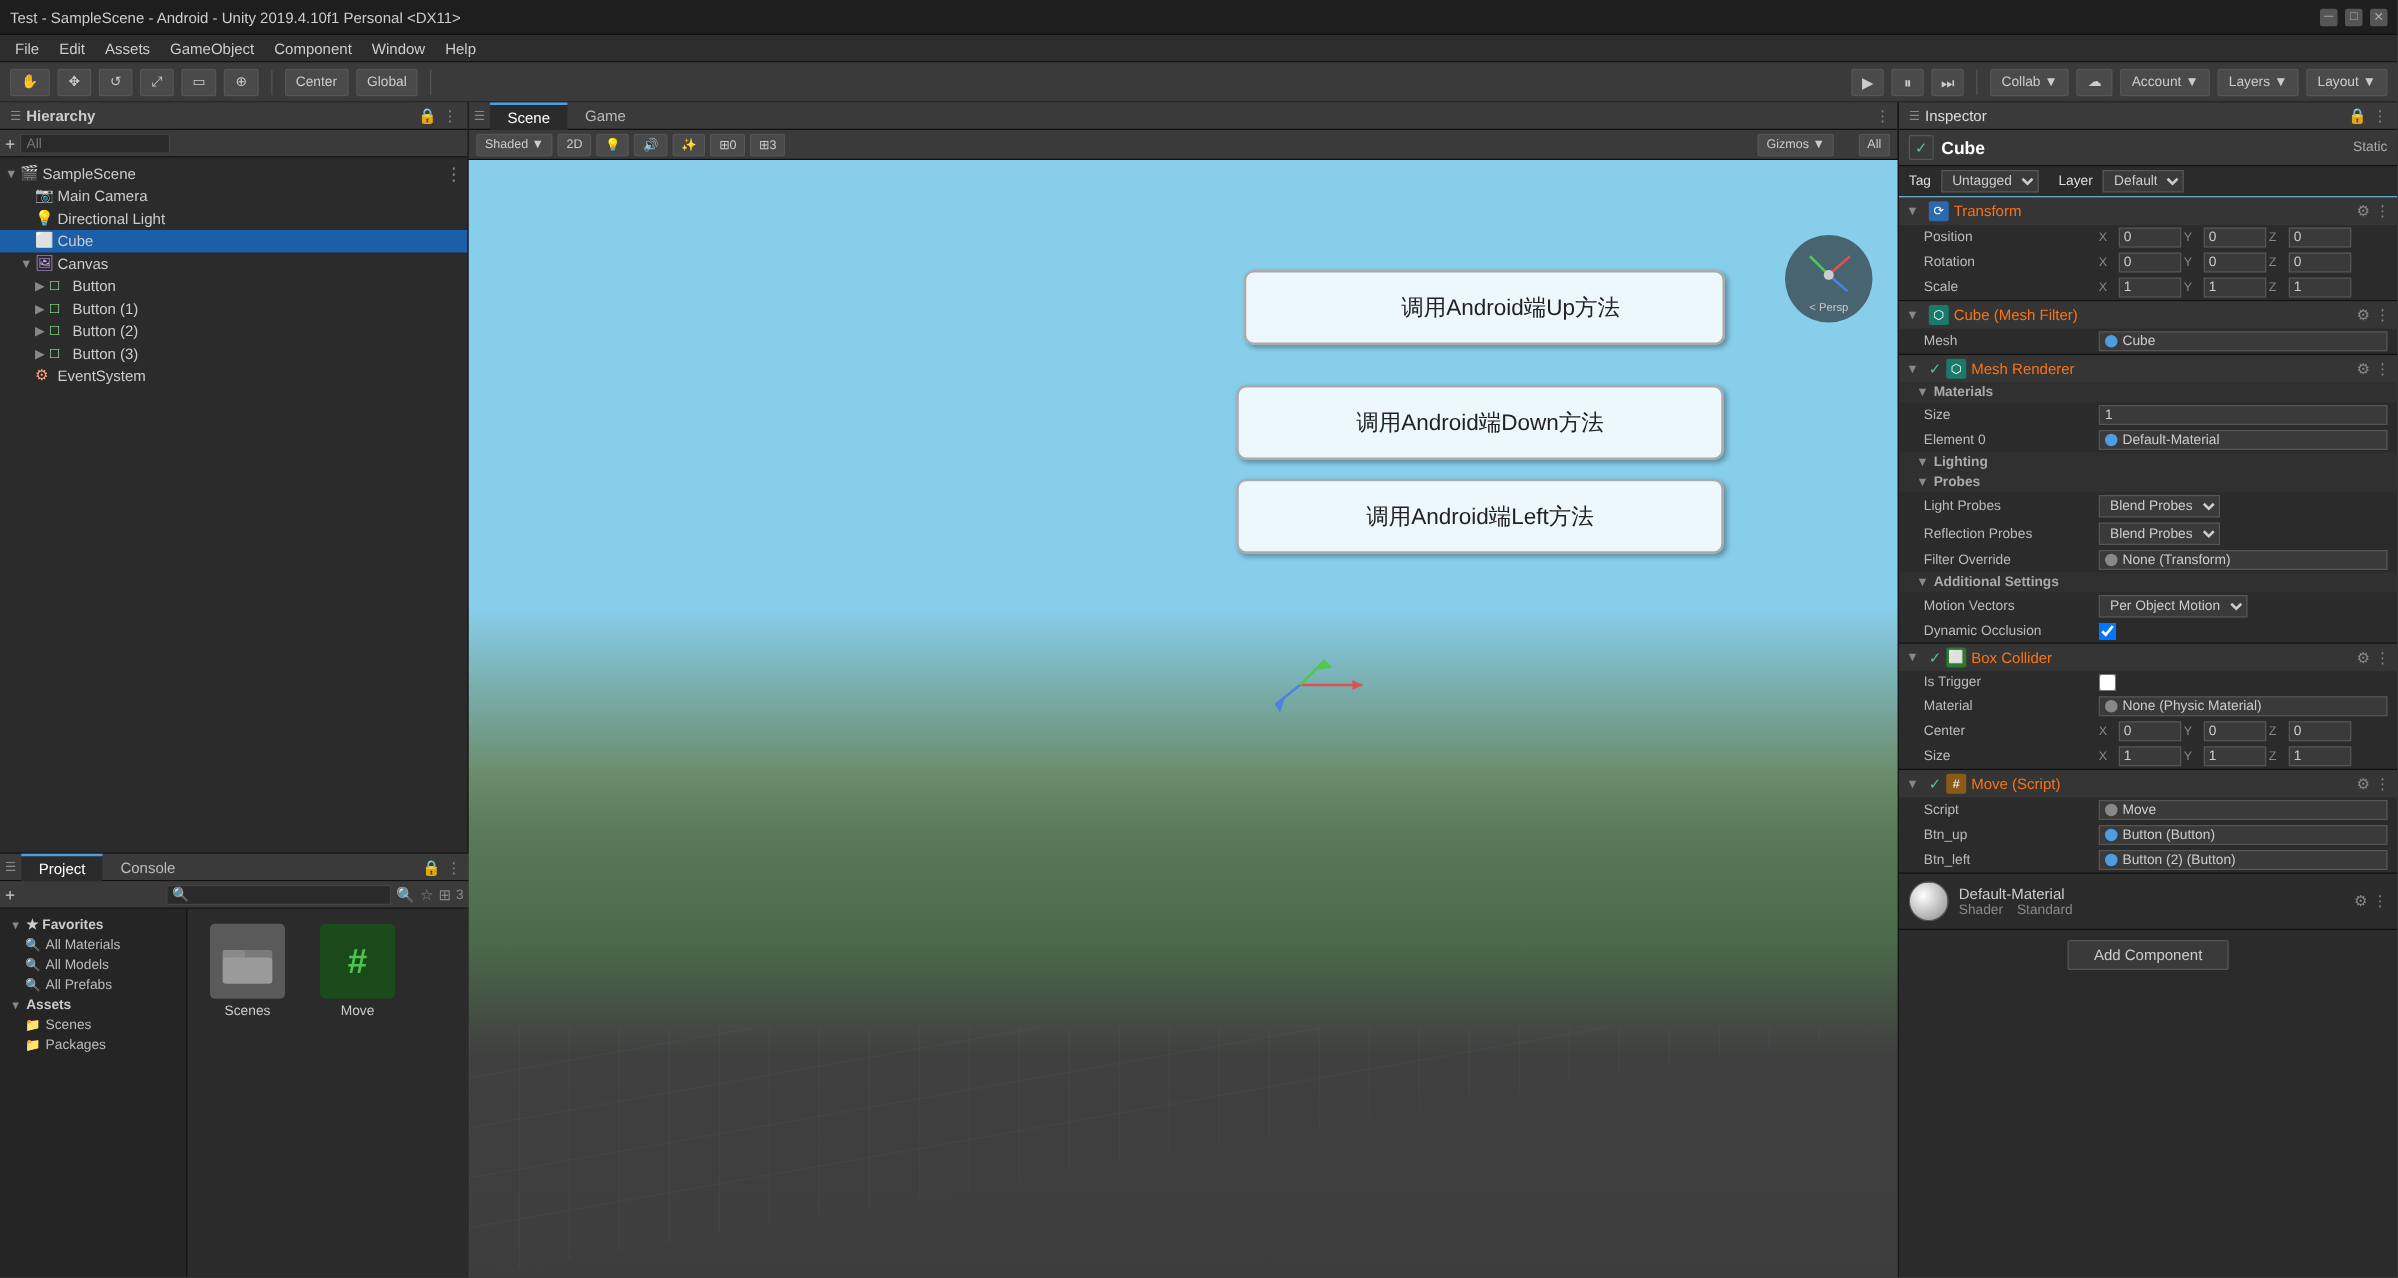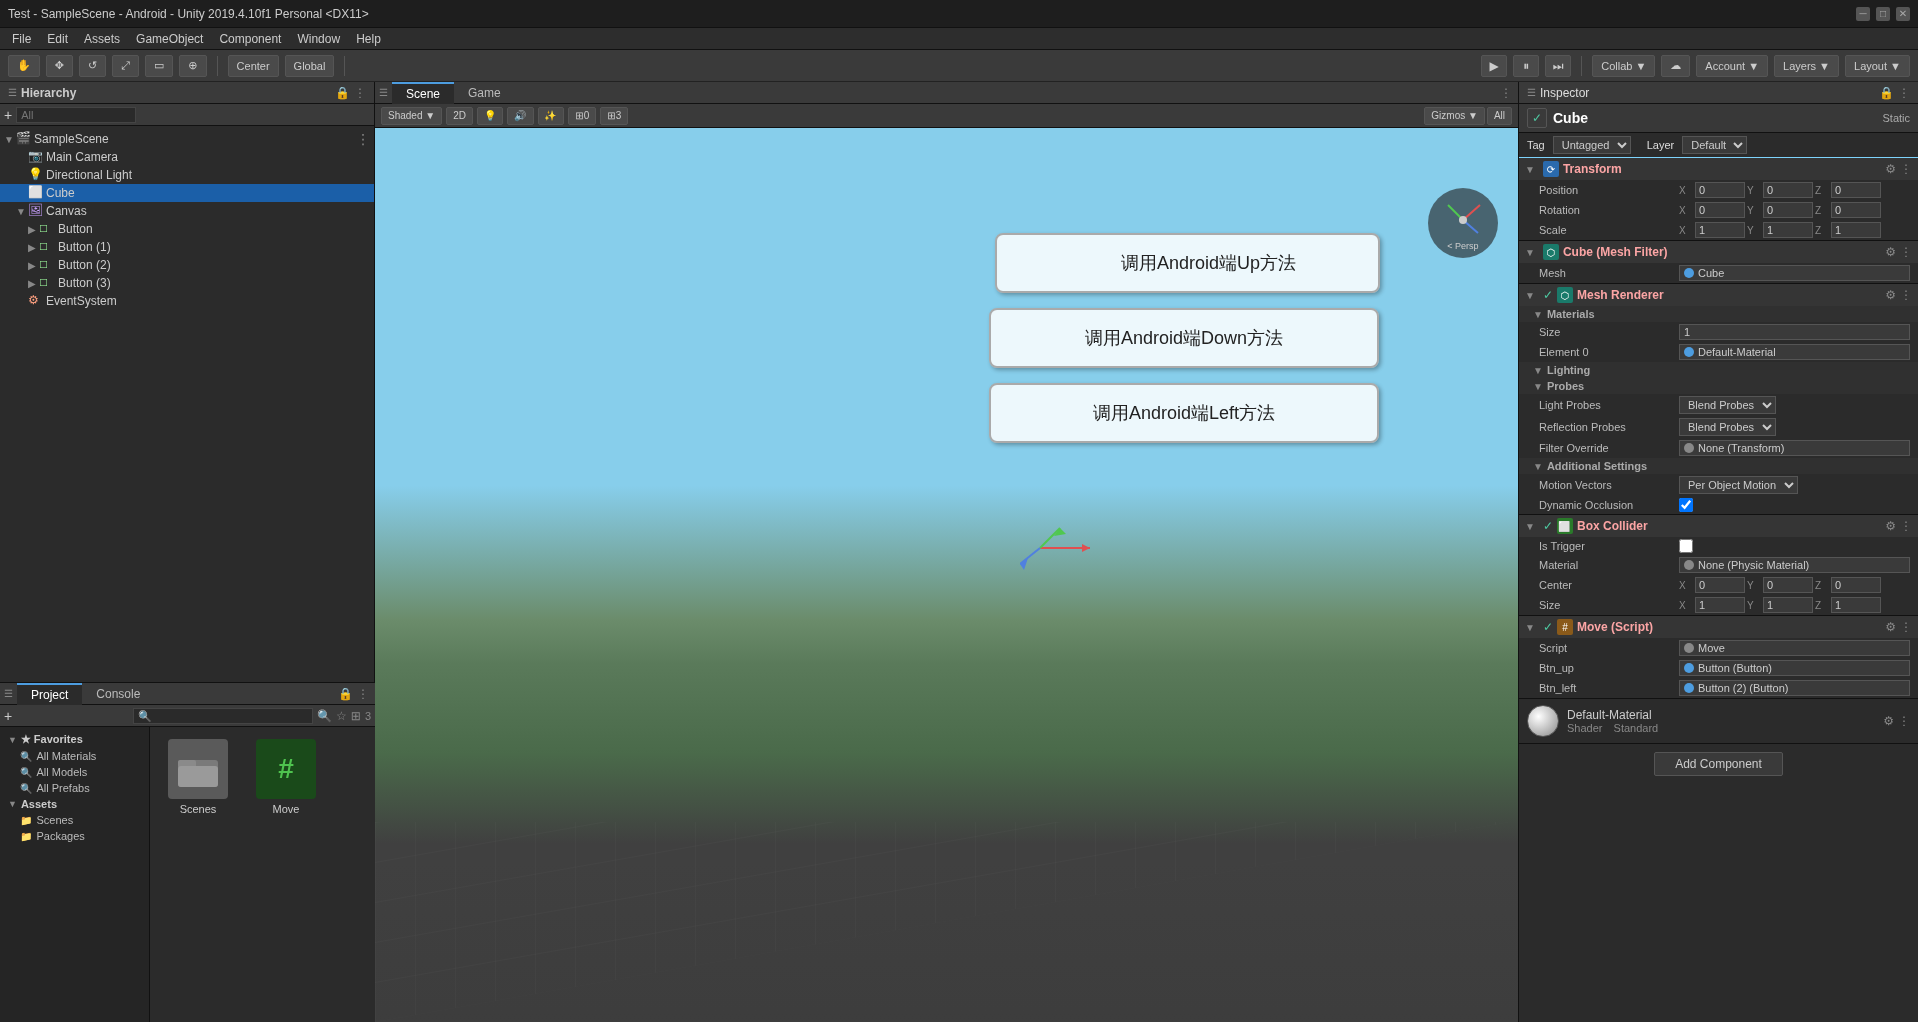--- a/index.html
+++ b/index.html
@@ -79,21 +79,21 @@
     #inspector-content { flex: 1; overflow-y: auto; }
 
     .inspector-topbar { background: #383838; padding: 4px 8px; display: flex; align-items: center; gap: 6px; border-bottom: 1px solid #111; }
     .inspector-name { font-size: 14px; color: #fff; font-weight: bold; }
     .inspector-static { font-size: 11px; color: #aaa; margin-left: auto; }
     .inspector-tag-row { padding: 3px 8px; display: flex; align-items: center; gap: 8px; font-size: 11px; border-bottom: 1px solid #7dd3fc; }
     .inspector-select { background: #3a3a3a; border: 1px solid #555; color: #ccc; font-size: 11px; padding: 1px 4px; }
 
     .component { border-bottom: 1px solid #111; }
     .component-header { background: #353535; padding: 3px 6px; display: flex; align-items: center; gap: 4px; cursor: pointer; }
-    .component-name { font-size: 12px; color: #fca5a5; font-weight: bold; }
+    .component-name { font-size: 12px; color: #f97316; font-weight: normal; }
     .component-icon { width: 16px; height: 16px; border-radius: 2px; display: inline-flex; align-items: center; justify-content: center; font-size: 10px; }
     .component-icon-blue { background: #2a6aad; color: #fff; }
     .component-icon-cyan { background: #1a7a6a; color: #fff; }
     .component-icon-green { background: #2a7a2a; color: #fff; }
     .component-icon-orange { background: #8a5a1a; color: #fff; }
     .component-settings { margin-left: auto; display: flex; gap: 4px; }
     .cog-btn { font-size: 12px; color: #888; cursor: pointer; }
 
     .prop-row { display: flex; align-items: center; padding: 2px 8px 2px 20px; min-height: 18px; }
     .prop-label { width: 140px; font-size: 11px; color: #bbb; flex-shrink: 0; }
@@ -335,39 +335,39 @@
       </div>
     </div>
     <div id="scene-toolbar">
       <div class="scene-tb-btn">Shaded ▼</div>
       <div class="scene-tb-btn">2D</div>
       <div class="scene-tb-btn">💡</div>
       <div class="scene-tb-btn">🔊</div>
       <div class="scene-tb-btn">✨</div>
       <div class="scene-tb-btn">⊞0</div>
       <div class="scene-tb-btn">⊞3</div>
-      <div style="margin-left:auto; display:flex; gap:2px;justify-content:center;">
+      <div style="margin-left:auto; display:flex; gap:20px;justify-content:center;">
         <div class="scene-tb-btn">Gizmos ▼</div>
         <div class="scene-tb-btn">All</div>
       </div>
     </div>
     <div id="scene-view">
 
       <div style="position:absolute; bottom:0; left:0; right:0; height:160px; background: linear-gradient(180deg, transparent 0%, rgba(60,60,60,0.8) 100%);"></div>
 
       <svg style="position:absolute; bottom:0; left:0; right:0; height:200px; width:100%;">
         <defs>
           <pattern id="grid" width="40" height="40" patternUnits="userSpaceOnUse">
             <path d="M 40 0 L 0 0 0 40" fill="none" stroke="rgba(120,120,120,0.3)" stroke-width="0.5"></path>
           </pattern>
         </defs>
         <rect width="100%" height="100%" fill="url(#grid)" transform="skewY(-10)"></rect>
       </svg>
 
-      <div class="scene-btn" style="top:105px; left:620px; width:385px; height:60px; font-size:18px;padding-left:42px;">调用Android端Up方法</div>
+      <div class="scene-btn" style="top:88px; left:620px; width:385px; height:60px; font-size:18px;padding-left:42px;">调用Android端Up方法</div>
       <div class="scene-btn" style="top:180px; left:614px; width:390px; height:60px; font-size:18px;">调用Android端Down方法</div>
       <div class="scene-btn" style="top:255px; left:614px; width:390px; height:60px; font-size:18px;">调用Android端Left方法</div>
 
       <svg style="position:absolute; left:645px; top:390px; width:100px; height:60px;">
         <line x1="20" y1="30" x2="70" y2="30" stroke="#e05050" stroke-width="2"></line>
         <polygon points="70,30 62,26 62,34" fill="#e05050"></polygon>
         <line x1="20" y1="30" x2="40" y2="10" stroke="#50c850" stroke-width="2"></line>
         <polygon points="40,10 34,18 46,16" fill="#50c850"></polygon>
         <line x1="20" y1="30" x2="0" y2="46" stroke="#5080e0" stroke-width="2"></line>
         <polygon points="0,46 8,40 4,52" fill="#5080e0"></polygon>

